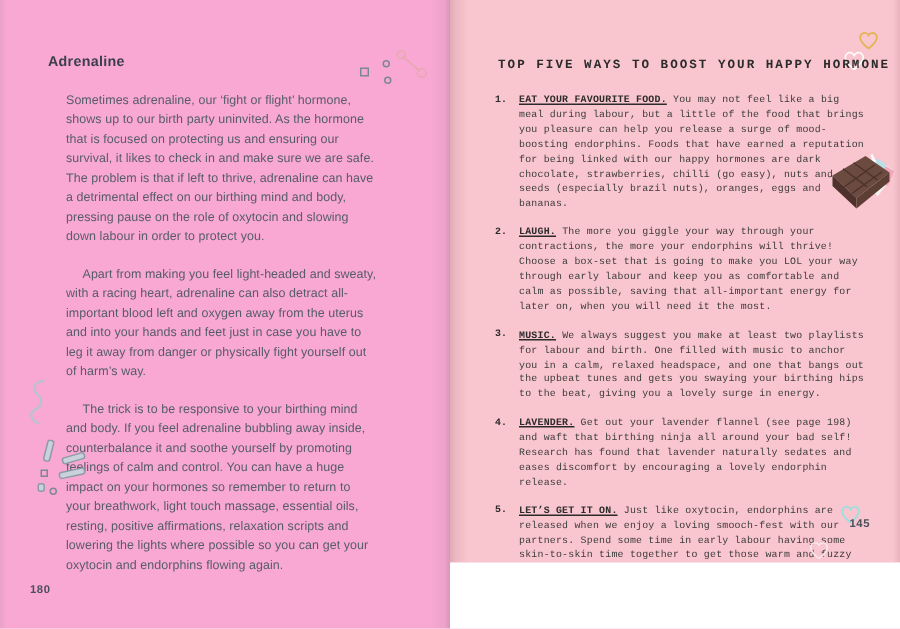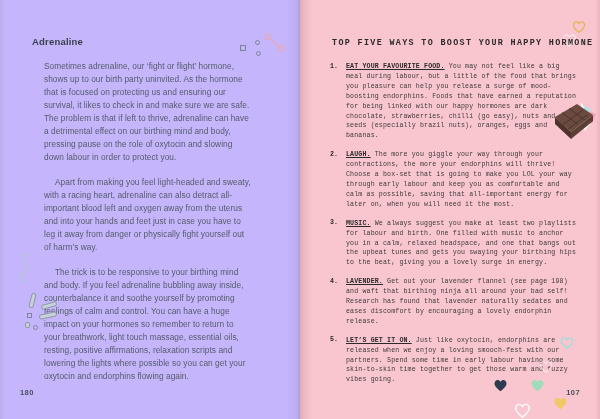--- a/index.html
+++ b/index.html
@@ -18,21 +18,21 @@
     width: 600px;
     height: 419px;
     display: flex;
     box-sizing: border-box;
   }
   
   #left-page {
     position: relative;
     width: 300px;
     height: 419px;
-    background: #c4b5fd;
+    background: #f9a8d4;
     box-sizing: border-box;
     overflow: hidden;
   }
   #left-page::after {
     content: "";
     position: absolute;
     top: 0; right: 0; bottom: 0;
     width: 14px;
     background: linear-gradient(to right, rgba(0,0,0,0) 0%, rgba(120,110,110,0.10) 75%, rgba(90,80,80,0.20) 100%);
     pointer-events: none;
@@ -92,21 +92,21 @@
   }
   .pill {
     background: #c9d2db;
     border: 1px solid #8e9aa8;
     border-radius: 2px;
   }
   
   #right-page {
     position: relative;
     width: 300px;
-    height: 419px;
+    height: 375px;
     background: #f9c5ce;
     box-sizing: border-box;
     overflow: hidden;
   }
   #right-page::before {
     content: "";
     position: absolute;
     top: 0; left: 0; bottom: 0;
     width: 12px;
     background: linear-gradient(to left, rgba(0,0,0,0) 0%, rgba(120,60,70,0.10) 70%, rgba(110,50,60,0.18) 100%);
@@ -282,16 +282,16 @@
     <svg class="heart" style="left:193px; top:378px;" width="15" height="14" viewBox="0 0 24 22">
       <path d="M12 21 C3 14 1 9.5 3.2 5.6 C5.3 1.9 10 2.3 12 6 C14 2.3 18.7 1.9 20.8 5.6 C23 9.5 21 14 12 21 Z" fill="#2e3a4e"></path>
     </svg>
     <svg class="heart" style="left:253px; top:396px;" width="15" height="14" viewBox="0 0 24 22">
       <path d="M12 21 C3 14 1 9.5 3.2 5.6 C5.3 1.9 10 2.3 12 6 C14 2.3 18.7 1.9 20.8 5.6 C23 9.5 21 14 12 21 Z" fill="#efc868"></path>
     </svg>
     <svg class="heart" style="left:214px; top:402px;" width="17" height="16" viewBox="0 0 24 22">
       <path d="M12 21 C3 14 1 9.5 3.2 5.6 C5.3 1.9 10 2.3 12 6 C14 2.3 18.7 1.9 20.8 5.6 C23 9.5 21 14 12 21 Z" fill="none" stroke="#ffffff" stroke-width="2"></path>
     </svg>
 
-    <div id="right-folio">107</div>
+    <div id="right-folio">145</div>
   </div>
 
 </div>
 
 </body></html>

